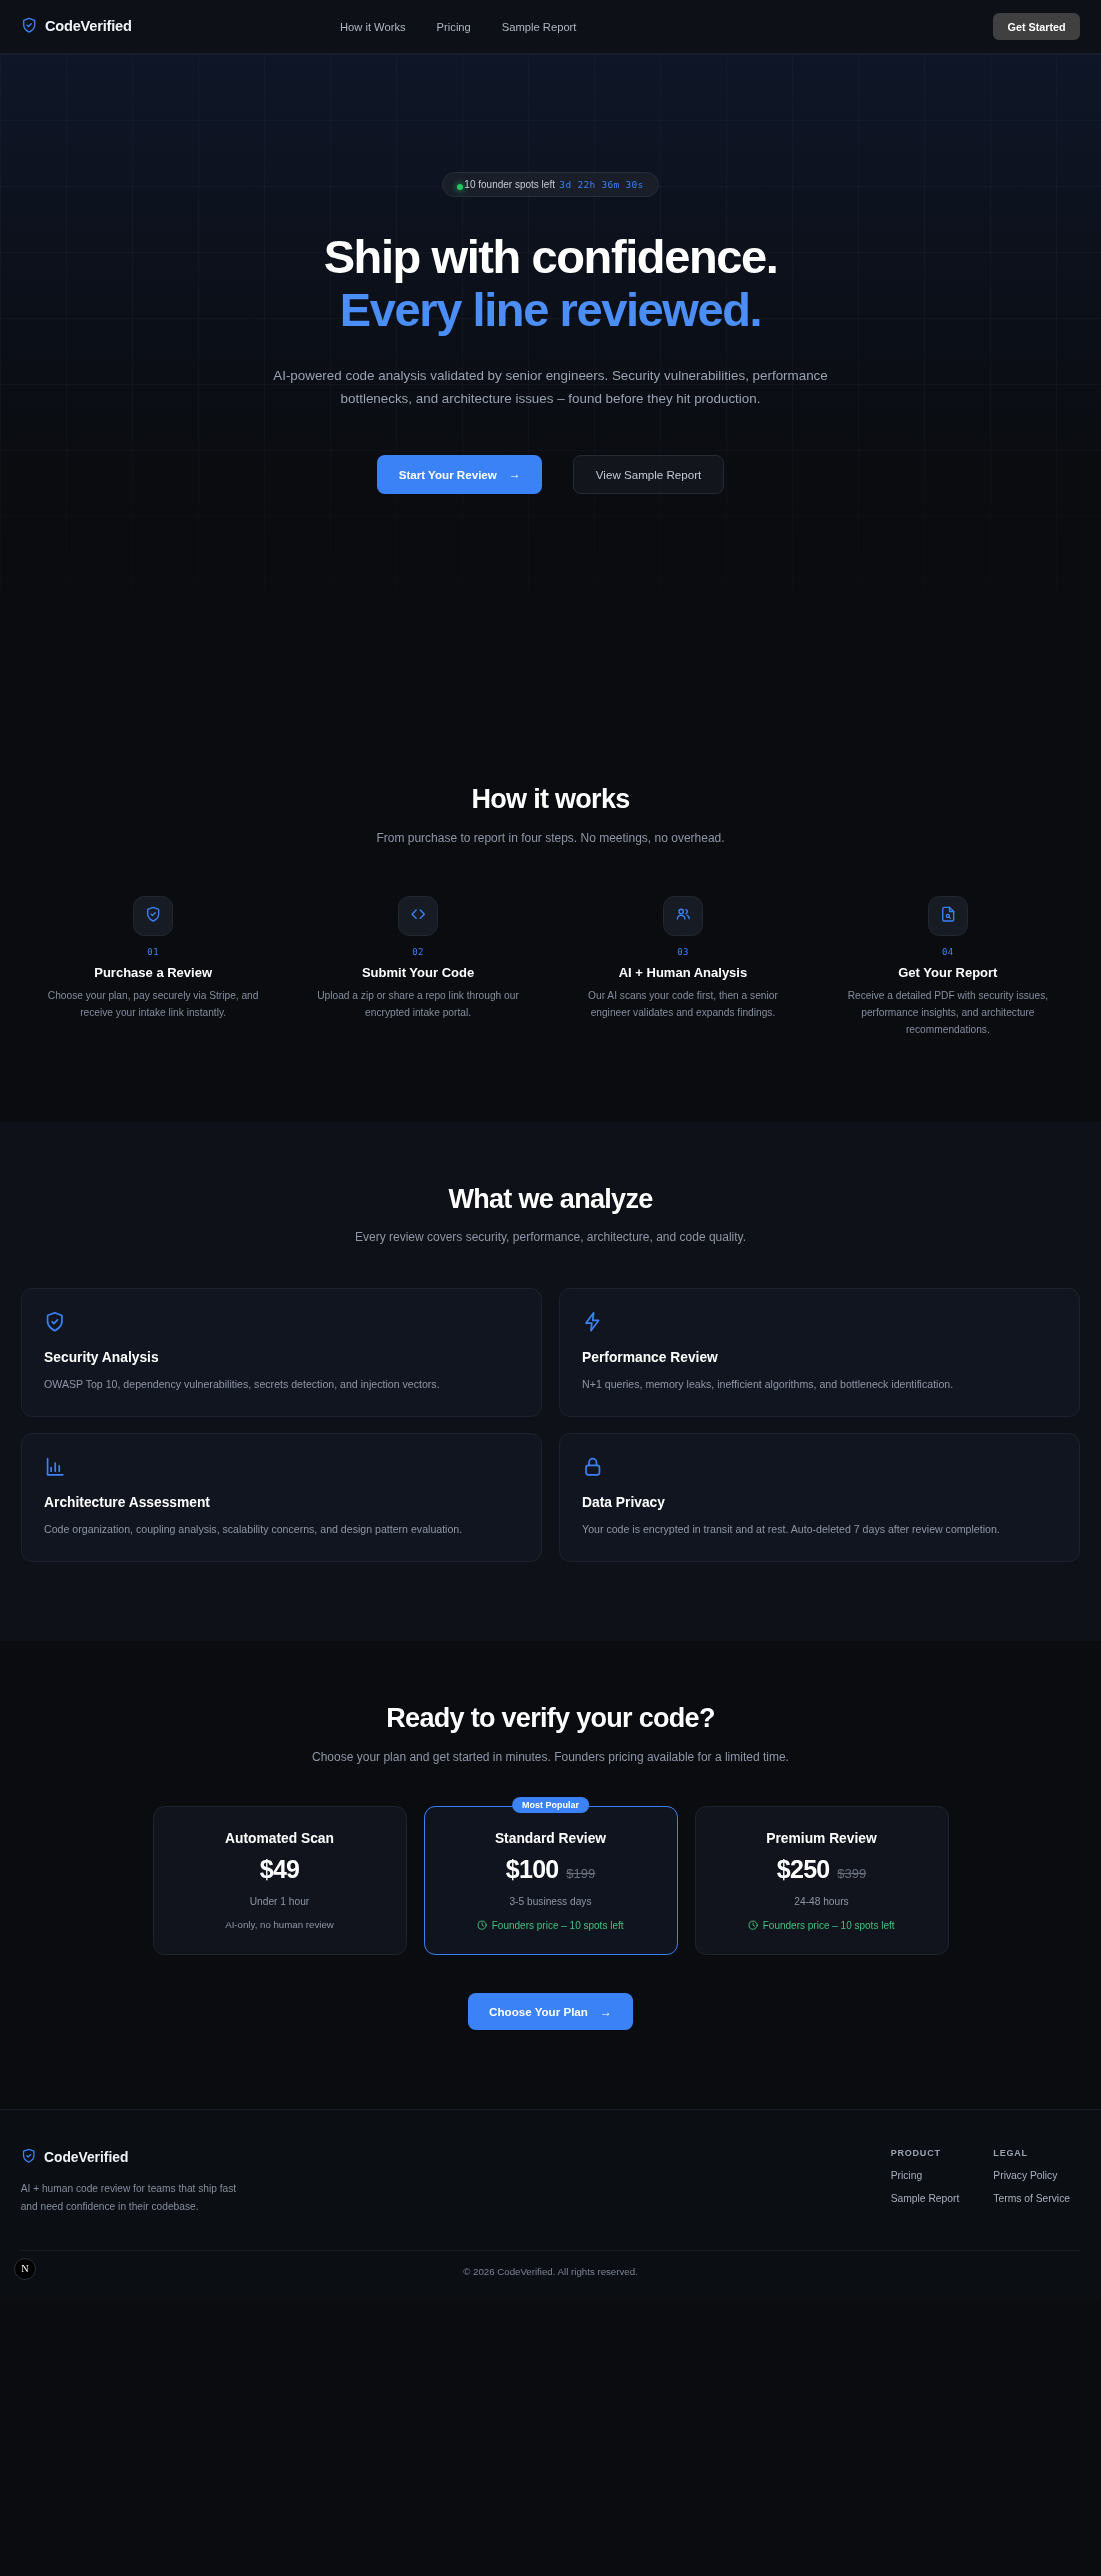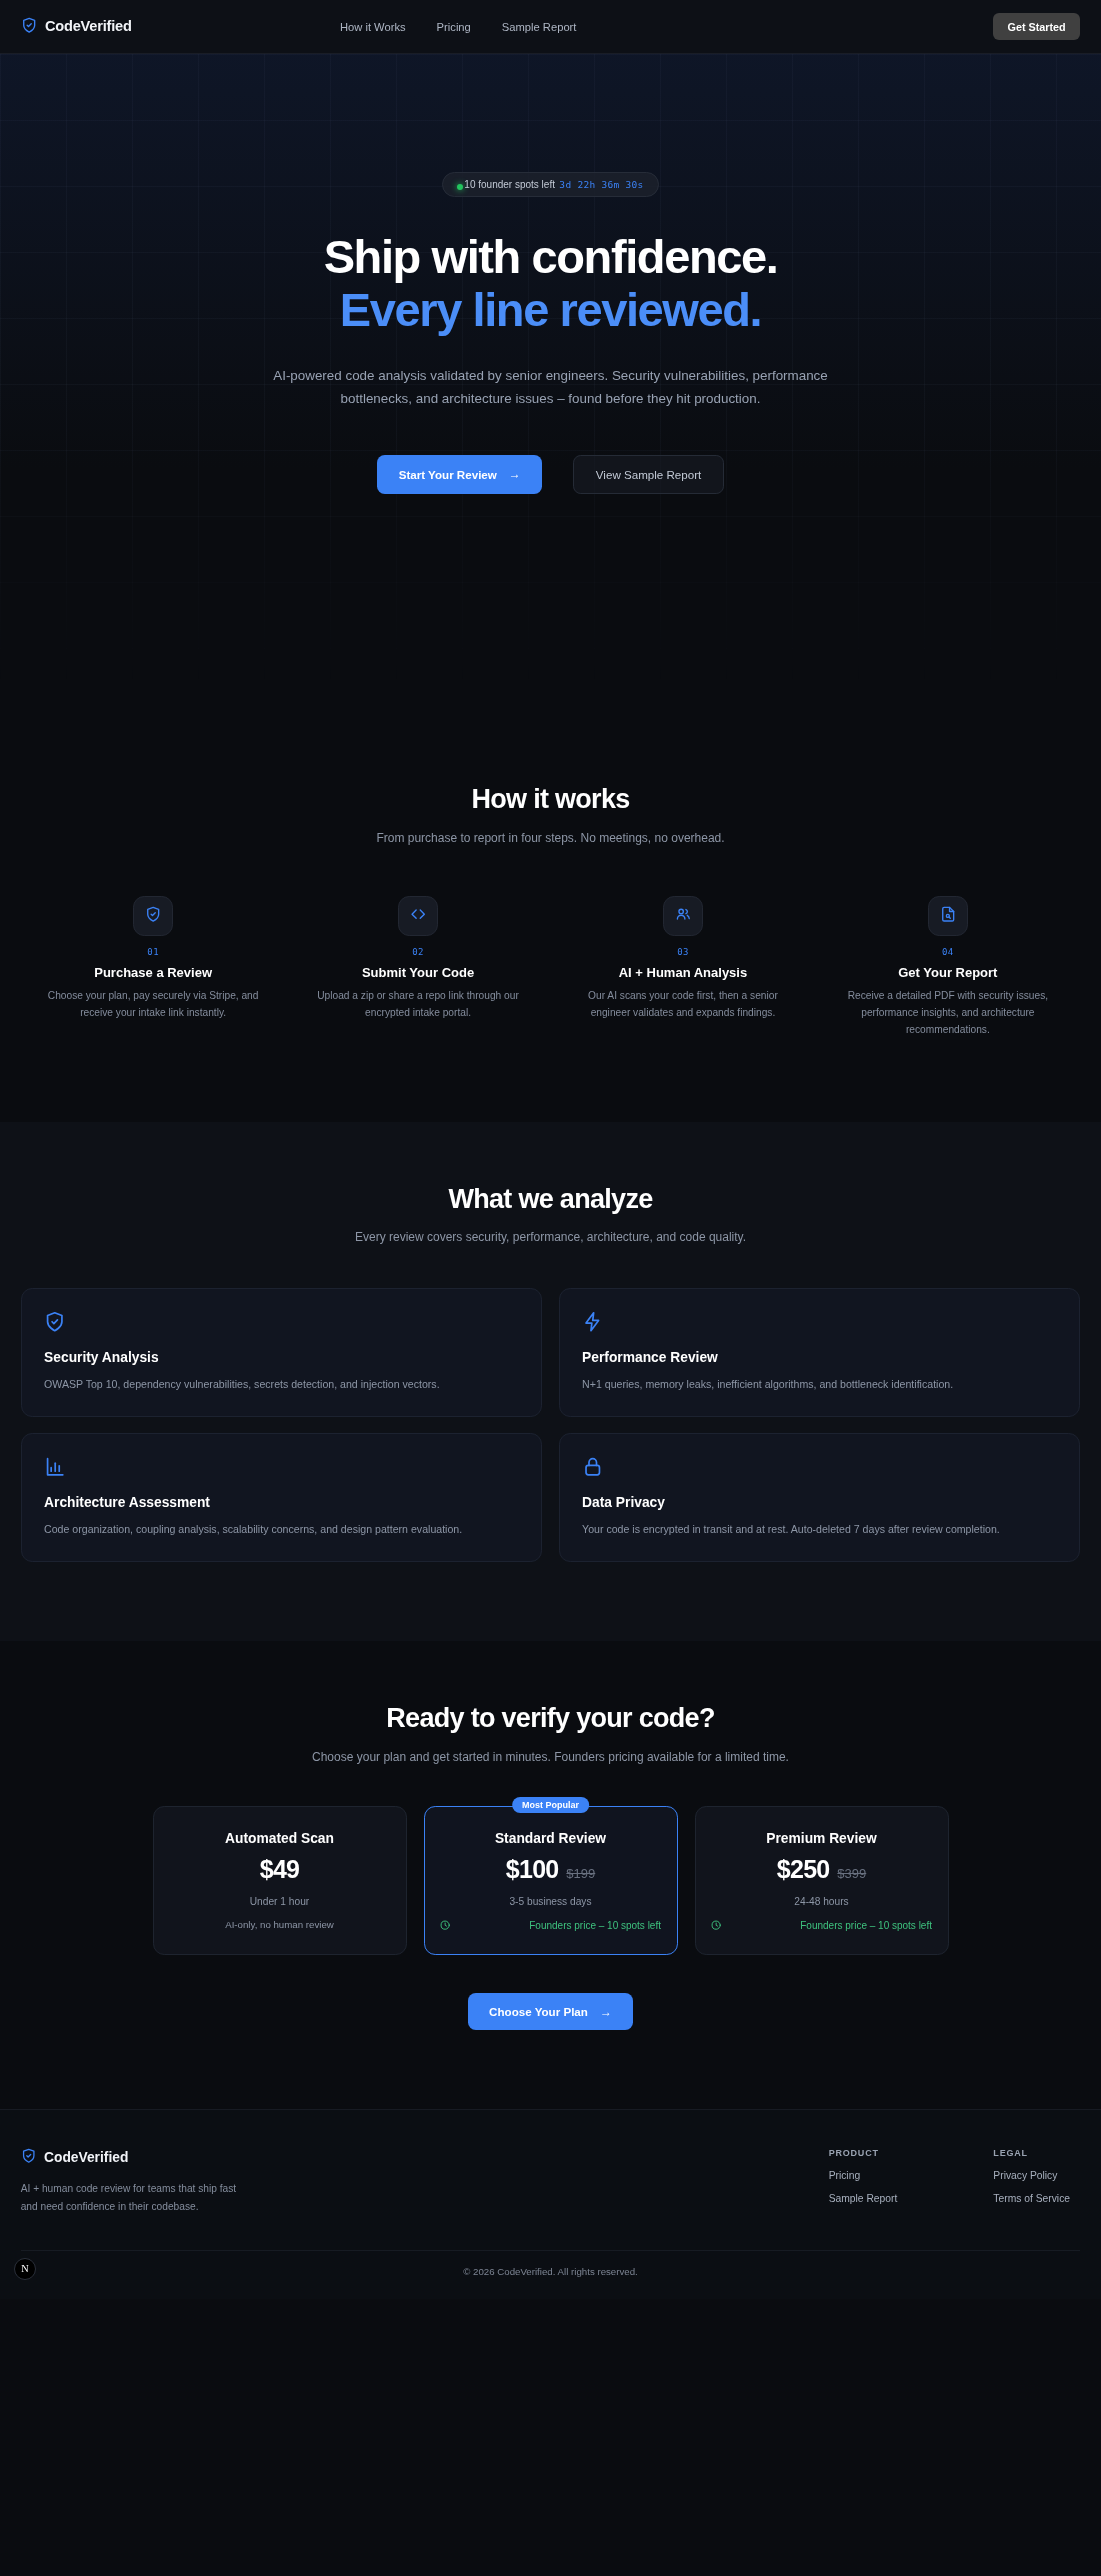--- a/index.html
+++ b/index.html
@@ -151,31 +151,31 @@
     position:absolute; top:-10.3px; left:50%; transform:translateX(-50%);
     background:#3b82f6; color:#fff;
     font-size:9px; font-weight:bold;
     border-radius:861px; padding:3.4px 10.3px; white-space:nowrap;
   }
   .plan-name { font-size:13.8px; font-weight:bold; color:#fff; }
   .plan-price-row { margin-top:9.5px; display:flex; align-items:baseline; justify-content:center; gap:7.8px; }
   .plan-price { font-size:25px; font-weight:bold; color:#fff; letter-spacing:-0.7px; }
   .plan-old { font-size:13px; color:#68707f; text-decoration:line-through; }
   .plan-turn { margin-top:11.2px; font-size:10.2px; color:#8d96a6; }
-  .plan-founders { margin-top:13px; font-size:10px; color:#3ec27e; display:flex; align-items:center; justify-content:space-between; gap:4px; }
+  .plan-founders { margin-top:13px; font-size:10px; color:#3ec27e; display:flex; align-items:center; justify-content:center; gap:4px; }
 
   .plan-cta-wrap { display:flex; justify-content:center; margin-top:38px; }
 
   
   .footer { background:#0b0e13; border-top:0.9px solid #171b23; padding:38px 20.7px 0; }
   .footer-top { display:flex; max-width:1061px; margin:0 auto; }
   .footer-brand { display:flex; align-items:center; gap:7.8px; }
   .footer-brand-name { font-size:13.8px; font-weight:bold; color:#f2f4f8; }
   .footer-desc { margin-top:13px; font-size:10.2px; line-height:1.78; color:#848d9d; max-width:233px; }
-  .footer-cols { margin-left:auto; display:flex; gap:96px; padding-right:10.3px; }
+  .footer-cols { margin-left:auto; display:flex; gap:34px; padding-right:10.3px; }
   .fcol-head { font-size:9px; font-weight:bold; letter-spacing:0.8px; color:#9aa3b2; }
   .fcol-link { display:block; margin-top:12px; font-size:10.3px; color:#a8b0be; text-decoration:none; white-space:nowrap; }
   .footer-bottom { max-width:1061px; margin:34px auto 0; border-top:0.9px solid #171b23; padding:14.6px 0 22.4px; }
   .copyright { text-align:center; font-size:9.7px; color:#7d8594; }
 
   .next-badge {
     position:absolute; left:13.8px; bottom:19px;
     width:22.4px; height:22.4px; border-radius:50%;
     background:#000; border:0.9px solid #2a2f3a;
     display:flex; align-items:center; justify-content:center;

